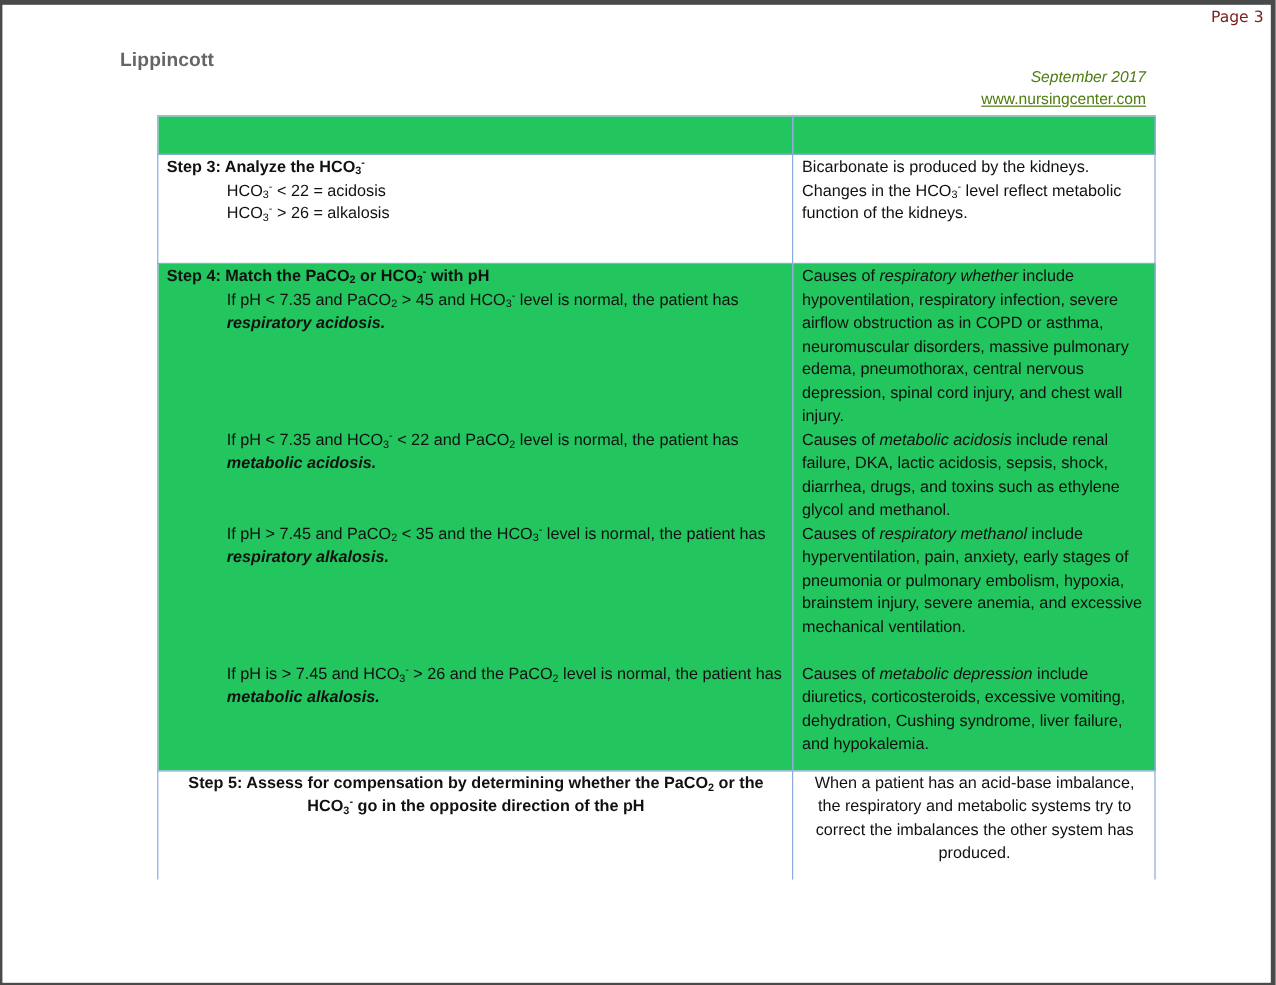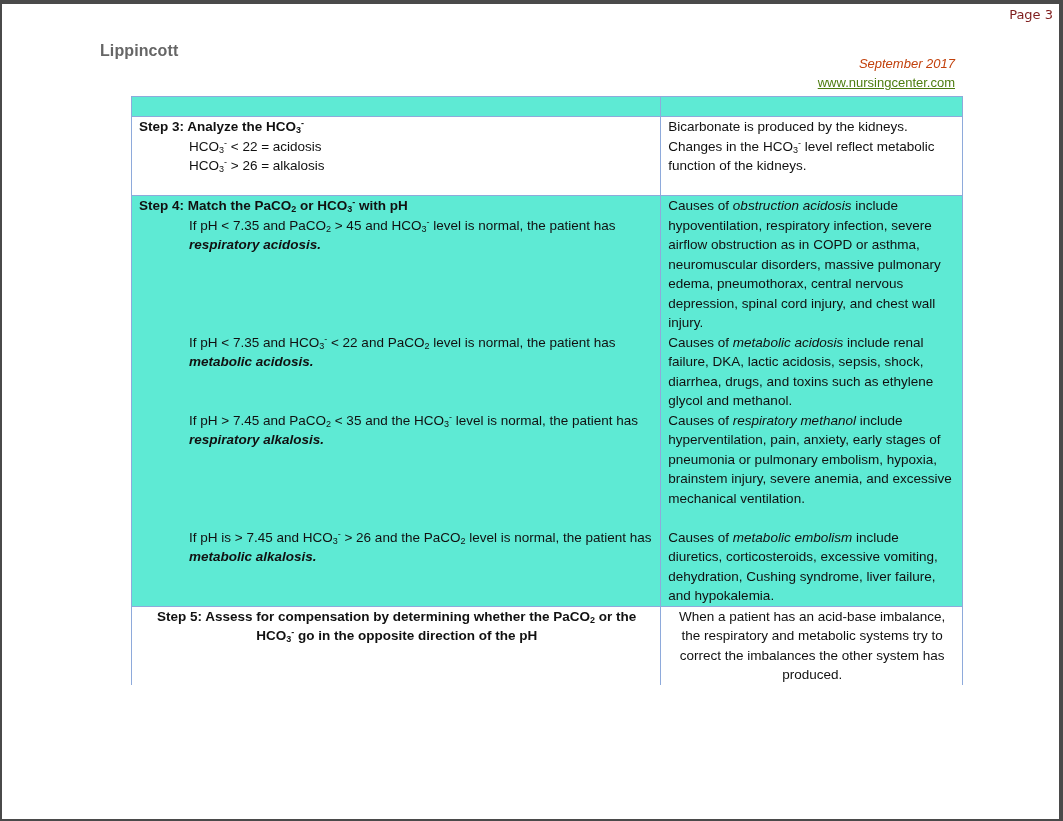--- a/index.html
+++ b/index.html
@@ -42,40 +42,40 @@
     .logo-nursing { color: #5b2a72; }
     .logo-center { color: #6d6d6d; }
     .logo-reg { color: #6d6d6d; font-size: 11px; vertical-align: 9px; margin-left: 2px; }
     .header-right {
       position: absolute;
       right: 104px; top: 50px;
       text-align: right;
       font-size: 13px;
       line-height: 19px;
     }
-    .date { font-style: italic; color: #c2410c; }
+    .date { font-style: italic; color: #4d7c0f; }
     .site-link { color: #4d7c0f; text-decoration: underline; cursor: pointer; }
 
     table.steps {
       position: absolute;
       left: 131px; top: 96px;
       width: 832px;
       border-collapse: collapse;
       font-size: 13.5px;
       line-height: 19.5px;
       color: #111;
     }
     table.steps td {
       border: 1px solid #8eaadb;
       vertical-align: top;
-      padding: 0 6px 0 7px;
+      padding: 0 6px 12px 7px;
     }
     table.steps td.left { width: 516px; }
     table.steps td.right { width: 288px; }
-    tr.shaded td { background: #5eead4; }
+    tr.shaded td { background: #22c55e; }
     tr.header-row td { height: 19px; }
     tr.last-row td { border-bottom: none; text-align: center; }
     .step-title { font-weight: bold; }
     .indent { padding-left: 50px; }
     .em-bold { font-weight: bold; font-style: italic; }
     .it { font-style: italic; }
     sub, sup { font-size: 9px; line-height: 0; }
     sub { vertical-align: -2px; }
     sup { vertical-align: 5px; }
     .gap-1 { height: 78px; }
@@ -124,25 +124,25 @@
       <div class="step-title"><span>Step 4: Match the PaCO</span><sub>2</sub><span> or HCO</span><sub>3</sub><sup>-</sup><span> with pH</span></div>
       <div class="indent"><span>If pH &lt; 7.35 and PaCO</span><sub>2</sub><span> &gt; 45 and HCO</span><sub>3</sub><sup>-</sup><span> level is normal, the patient has </span><span class="em-bold">respiratory acidosis.</span></div>
       <div class="gap-1"></div>
       <div class="indent"><span>If pH &lt; 7.35 and HCO</span><sub>3</sub><sup>-</sup><span> &lt; 22 and PaCO</span><sub>2</sub><span> level is normal, the patient has </span><span class="em-bold">metabolic acidosis.</span></div>
       <div class="gap-2"></div>
       <div class="indent"><span>If pH &gt; 7.45 and PaCO</span><sub>2</sub><span> &lt; 35 and the HCO</span><sub>3</sub><sup>-</sup><span> level is normal, the patient has </span><span class="em-bold">respiratory alkalosis.</span></div>
       <div class="gap-3"></div>
       <div class="indent"><span>If pH is &gt; 7.45 and HCO</span><sub>3</sub><sup>-</sup><span> &gt; 26 and the PaCO</span><sub>2</sub><span> level is normal, the patient has </span><span class="em-bold">metabolic alkalosis.</span></div>
     </td>
     <td class="right">
-      <div><span>Causes of </span><span class="it">obstruction acidosis</span><span> include hypoventilation, respiratory infection, severe airflow obstruction as in COPD or asthma, neuromuscular disorders, massive pulmonary edema, pneumothorax, central nervous depression, spinal cord injury, and chest wall injury.</span></div>
+      <div><span>Causes of </span><span class="it">respiratory whether</span><span> include hypoventilation, respiratory infection, severe airflow obstruction as in COPD or asthma, neuromuscular disorders, massive pulmonary edema, pneumothorax, central nervous depression, spinal cord injury, and chest wall injury.</span></div>
       <div><span>Causes of </span><span class="it">metabolic acidosis</span><span> include renal failure, DKA, lactic acidosis, sepsis, shock, diarrhea, drugs, and toxins such as ethylene glycol and methanol.</span></div>
       <div><span>Causes of </span><span class="it">respiratory methanol</span><span> include hyperventilation, pain, anxiety, early stages of pneumonia or pulmonary embolism, hypoxia, brainstem injury, severe anemia, and excessive mechanical ventilation.</span></div>
       <div class="gap-r"></div>
-      <div><span>Causes of </span><span class="it">metabolic embolism</span><span> include diuretics, corticosteroids, excessive vomiting, dehydration, Cushing syndrome, liver failure, and hypokalemia.</span></div>
+      <div><span>Causes of </span><span class="it">metabolic depression</span><span> include diuretics, corticosteroids, excessive vomiting, dehydration, Cushing syndrome, liver failure, and hypokalemia.</span></div>
     </td>
   </tr>
 
   <tr class="last-row">
     <td class="left">
       <div class="step-title"><span>Step 5: Assess for compensation by determining whether the PaCO</span><sub>2</sub><span> or the HCO</span><sub>3</sub><sup>-</sup><span> go in the opposite direction of the pH</span></div>
     </td>
     <td class="right">
       <div>When a patient has an acid-base imbalance, the respiratory and metabolic systems try to correct the imbalances the other system has produced.</div>
     </td>

